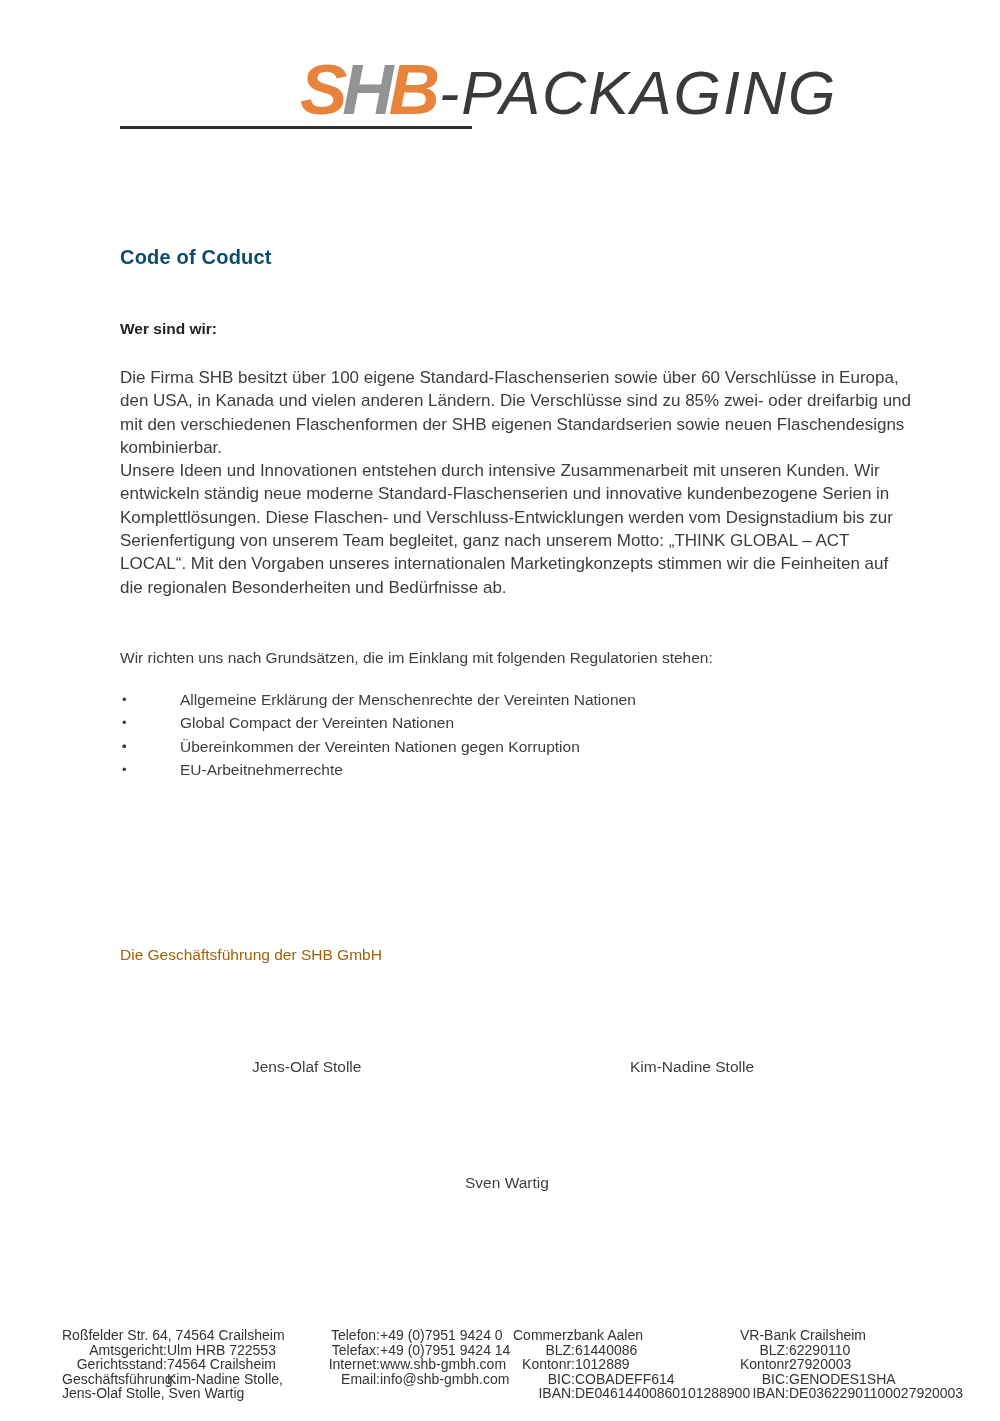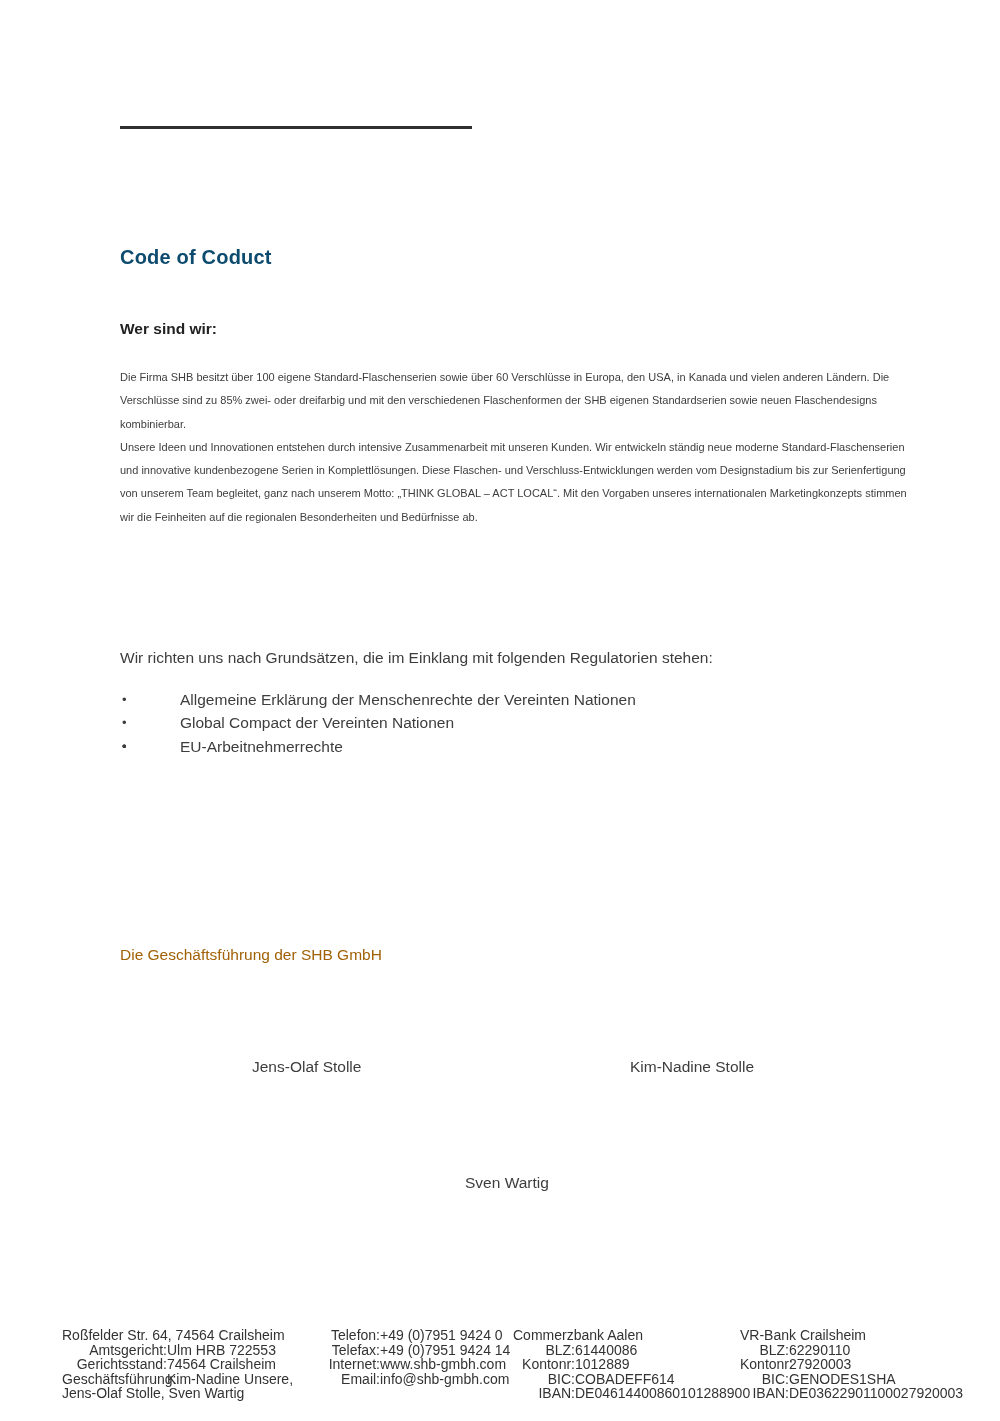--- a/index.html
+++ b/index.html
@@ -37,21 +37,21 @@
   .doc-title{
     position:absolute;left:120px;top:246px;
     font-size:20px;font-weight:700;color:#0c4a6e;letter-spacing:0.2px;
   }
   .section-heading{
     position:absolute;left:120px;top:320px;
     font-size:15.5px;font-weight:700;color:#222;
   }
   .body-block{
     position:absolute;left:120px;top:366px;width:792px;
-    font-size:11px;line-height:23.3px;color:#3d3d3d;
+    font-size:17px;line-height:23.3px;color:#3d3d3d;
   }
   .body-block p{margin:0;}
   .regulators-line{
     position:absolute;left:120px;top:646px;width:792px;
     font-size:15.5px;line-height:23.3px;color:#3d3d3d;
   }
   .bullet-list{
     position:absolute;left:120px;top:688px;width:792px;
     margin:0;padding:0;list-style:none;
     font-size:15.5px;line-height:23.3px;color:#3d3d3d;
@@ -81,57 +81,60 @@
   .fcol3 .flabel{width:62px;}
   .fcol4 .flabel{width:49px;}
   .fvalue{flex:1 1 auto;white-space:nowrap;}
 </style>
 </head>
 <body>
 
 <div class="page">
 
   <div class="logo-underline"></div>
+  <div class="logo-row">
+    <span class="logo-shb"><span class="orange">S</span><span class="gray">H</span><span class="orange">B</span></span><span class="logo-suffix">-PACKAGING</span>
+  </div>
 
   <div class="doc-title">Code of Coduct</div>
   <div class="section-heading">Wer sind wir:</div>
 
   <div class="body-block">
     <p>Die Firma SHB besitzt über 100 eigene Standard-Flaschenserien sowie über 60 Verschlüsse in Europa, den USA, in Kanada und vielen anderen Ländern. Die Verschlüsse sind zu 85% zwei- oder dreifarbig und mit den verschiedenen Flaschenformen der SHB eigenen Standardserien sowie neuen Flaschendesigns kombinierbar.</p>
     <p>Unsere Ideen und Innovationen entstehen durch intensive Zusammenarbeit mit unseren Kunden. Wir entwickeln ständig neue moderne Standard-Flaschenserien und innovative kundenbezogene Serien in Komplettlösungen. Diese Flaschen- und Verschluss-Entwicklungen werden vom Designstadium bis zur Serienfertigung von unserem Team begleitet, ganz nach unserem Motto: „THINK GLOBAL – ACT LOCAL“. Mit den Vorgaben unseres internationalen Marketingkonzepts stimmen wir die Feinheiten auf die regionalen Besonderheiten und Bedürfnisse ab.</p>
   </div>
 
   <div class="regulators-line">Wir richten uns nach Grundsätzen, die im Einklang mit folgenden Regulatorien stehen:</div>
 
   <ul class="bullet-list">
     <li><span class="bullet-glyph">•</span><span>Allgemeine Erklärung der Menschenrechte der Vereinten Nationen</span></li>
     <li><span class="bullet-glyph">•</span><span>Global Compact der Vereinten Nationen</span></li>
     <li><span class="bullet-glyph">•</span></li>
-    <li><span class="bullet-glyph">•</span></li>
+    <li><span class="bullet-glyph">•</span><span>Übereinkommen der Vereinten Nationen gegen Korruption</span></li>
     <li><span class="bullet-glyph">•</span><span>EU-Arbeitnehmerrechte</span></li>
   </ul>
 
   <div class="management-line">Die Geschäftsführung der SHB GmbH</div>
   <div class="sig sig-1">Jens-Olaf Stolle</div>
   <div class="sig sig-2">Kim-Nadine Stolle</div>
   <div class="sig sig-3">Sven Wartig</div>
 
   <div class="footer fcol1">
     <div>Roßfelder Str. 64, 74564 Crailsheim</div>
     <div class="frow">
       <span class="flabel">Amtsgericht:</span>
       <span class="fvalue">Ulm HRB 722553</span>
     </div>
     <div class="frow">
       <span class="flabel">Gerichtsstand:</span>
       <span class="fvalue">74564 Crailsheim</span>
     </div>
     <div class="frow">
       <span class="flabel">Geschäftsführung:</span>
-      <span class="fvalue">Kim-Nadine Unsere,</span>
+      <span class="fvalue">Kim-Nadine Stolle,</span>
     </div>
     <div>Jens-Olaf Stolle, Sven Wartig</div>
   </div>
 
   <div class="footer fcol2">
     <div class="frow">
       <span class="flabel">Telefon:</span>
       <span class="fvalue">+49 (0)7951 9424 0</span>
     </div>
     <div class="frow">

